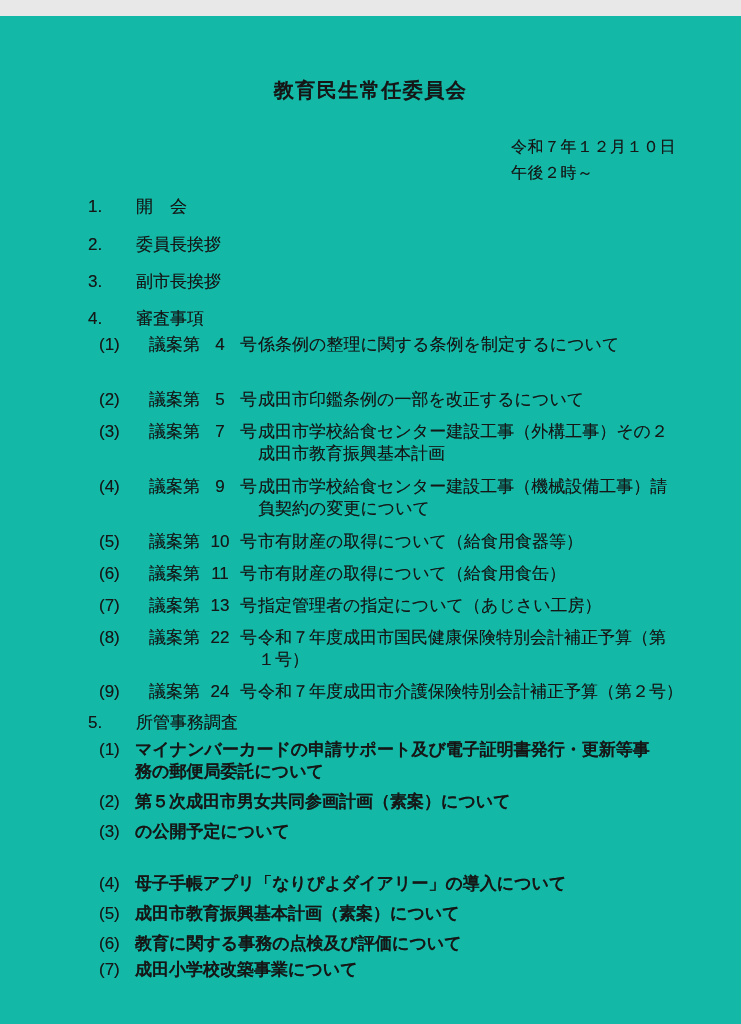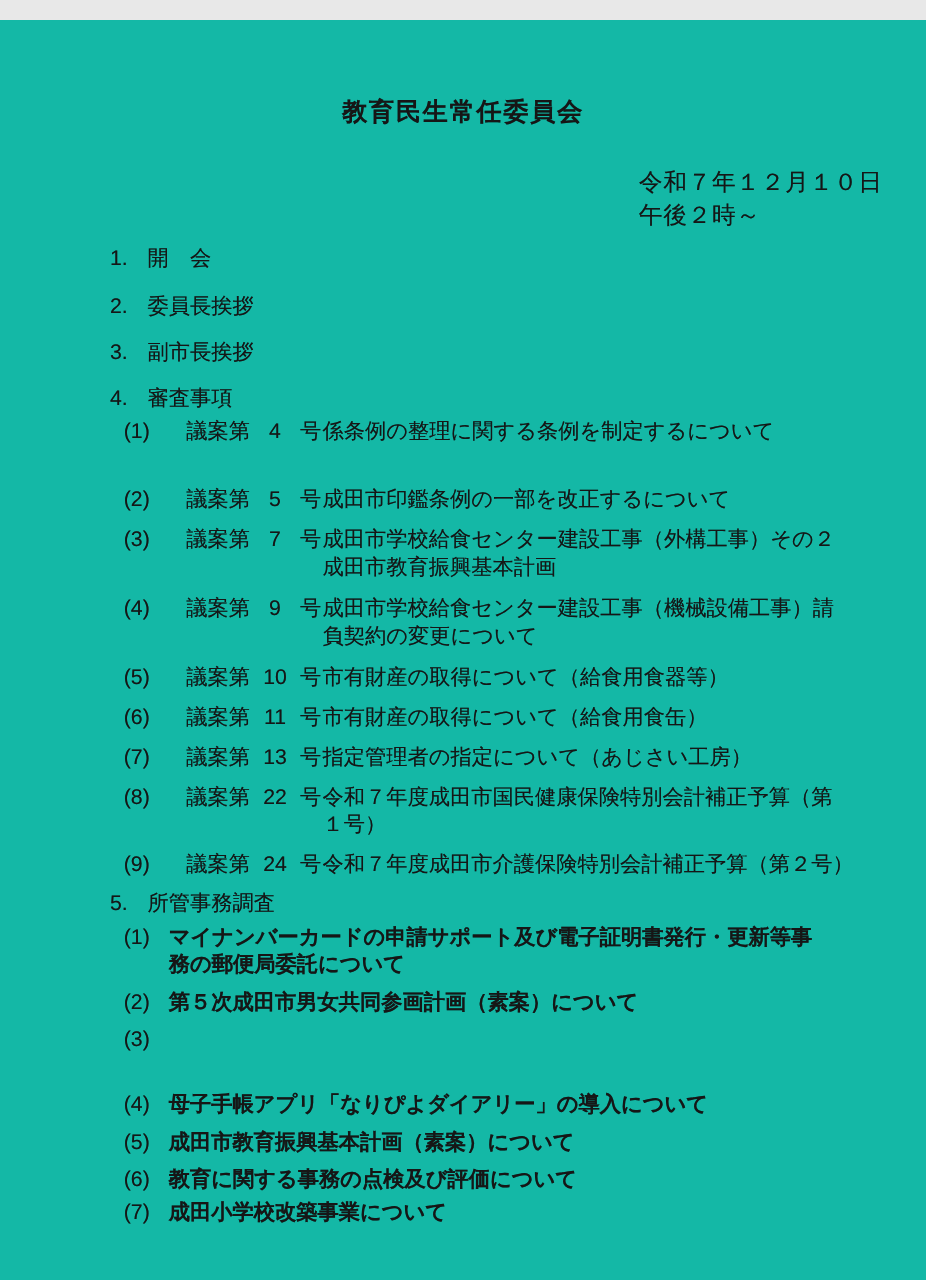--- a/index.html
+++ b/index.html
@@ -15,26 +15,26 @@
     overflow:hidden;
   }
   .title{
     position:absolute;top:62px;left:0;width:741px;
     margin:0;text-align:center;
     font-size:20px;line-height:24px;font-weight:600;
     letter-spacing:1.5px;white-space:nowrap;
   }
   .date-block{
     position:absolute;left:511px;top:118px;
-    font-size:19px;line-height:26px;letter-spacing:.5px;
+    font-size:16px;line-height:26px;letter-spacing:.5px;
     white-space:nowrap;
   }
   .row{position:absolute;left:0;width:741px;font-size:17px;line-height:22px;white-space:nowrap;}
   .m-marker{position:absolute;left:88px;}
-  .m-text{position:absolute;left:118px;}
+  .m-text{position:absolute;left:136px;}
   .s-marker{position:absolute;left:99px;}
   .bill-label{position:absolute;left:149px;display:flex;}
   .bill-num{display:inline-block;width:40px;text-align:center;}
   .desc{position:absolute;left:258px;}
   .sub-text{position:absolute;left:135px;font-weight:bold;}
   .line{line-height:22px;}
 </style>
 </head>
 <body>
 
@@ -176,20 +176,21 @@
       </div>
       <div class="row row-sub" style="top: 775px;">
         <span class="s-marker">(2)</span>
         <div class="sub-text">
           <div class="line">第５次成田市男女共同参画計画（素案）について</div>
         </div>
       </div>
       <div class="row row-sub" style="top: 805px;">
         <span class="s-marker">(3)</span>
         <div class="sub-text">
+          <div class="line">の公開予定について</div>
         </div>
       </div>
       <div class="row row-sub" style="top: 857px;">
         <span class="s-marker">(4)</span>
         <div class="sub-text">
           <div class="line">母子手帳アプリ「なりぴよダイアリー」の導入について</div>
         </div>
       </div>
       <div class="row row-sub" style="top: 887px;">
         <span class="s-marker">(5)</span>

